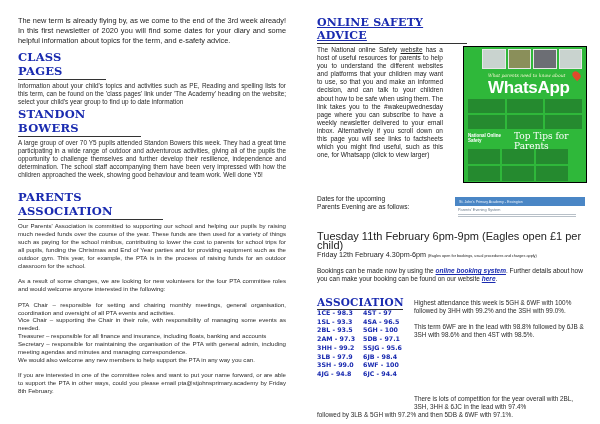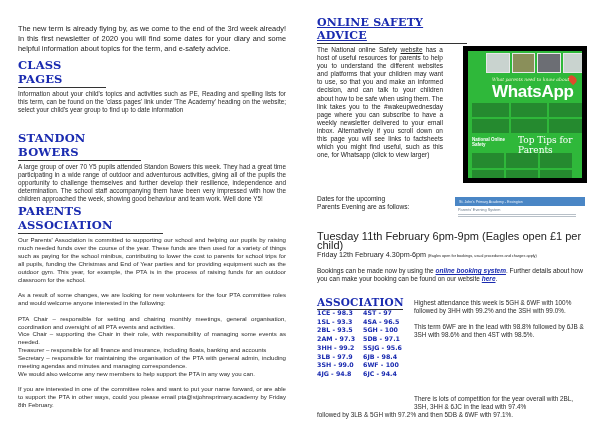--- a/index.html
+++ b/index.html
@@ -1,19 +1,19 @@
 <!DOCTYPE html>
 <html><head>
 <meta charset="utf-8">
 <style>
   * { box-sizing: border-box; margin: 0; padding: 0; }
   html, body { width: 600px; height: 424px; background: #ffffff; overflow: hidden; }
   body { position: relative; font-family: "Liberation Sans", sans-serif; color: #2a2a2a; }
 
-  .col-left { position: absolute; left: 18px; top: 24px; width: 268px; }
+  .col-left { position: absolute; left: 18px; top: 16px; width: 268px; }
   .col-right { position: absolute; left: 317px; top: 16px; width: 270px; }
 
   .intro { font-size: 7.4px; line-height: 10px; text-align: justify; margin-bottom: 4px; color: #222; }
 
   .heading {
     font-family: "DejaVu Serif", serif;
     font-weight: bold;
     color: #1a2bb0;
     letter-spacing: 0.2px;
     display: inline-block;
@@ -30,21 +30,21 @@
 
   .body-text { font-size: 6.4px; line-height: 7.8px; text-align: justify; color: #2a2a2a; }
   .pta-text { font-size: 6.1px; line-height: 7.9px; text-align: justify; color: #2a2a2a; }
   .gap { height: 7.5px; }
 
   .online-wrap { position: relative; height: 150px; }
   .online-text { position: absolute; left: 0; top: 0; width: 126px; font-size: 6.5px; line-height: 8.1px; text-align: justify; color: #222; }
   .online-text u { text-decoration: underline; }
   .whatsapp-img {
     position: absolute; left: 146px; top: 0; width: 124px; height: 137px;
-    background: #2fb83a; border: 5px solid #000000; overflow: hidden; padding-left: 40px;
+    background: #2fb83a; border: 1px solid #000000; overflow: hidden; padding-left: 40px;
   }
   .wa-photos { position: absolute; left: 18px; top: 2px; width: 100px; height: 20px; display: flex; gap: 2px; }
   .wa-photos span { flex: 1; background: #c9d3cf; border: 1px solid #e8e8e8; }
   .wa-photos span:nth-child(2) { background: #8a8f5a; }
   .wa-photos span:nth-child(3) { background: #6c6e74; }
   .wa-sub { position: absolute; left: 24px; top: 26px; font-family: "DejaVu Serif", serif; font-size: 4.5px; color: #f3f7d0; font-style: italic; }
   .wa-title { position: absolute; left: 24px; top: 31px; font-size: 17px; font-weight: bold; color: #ffffff; letter-spacing: -0.3px; }
   .wa-grid { position: absolute; left: 4px; top: 52px; width: 114px; height: 30px; display: grid; grid-template-columns: 1fr 1fr 1fr; gap: 2px; }
   .wa-grid span { background: #258a2f; }
   .wa-nos { position: absolute; left: 4px; top: 86px; font-size: 4.5px; line-height: 5px; color: #fff; font-weight: bold; }
@@ -82,24 +82,24 @@
 </style>
 </head>
 <body>
 
 <div class="col-left">
   <p class="intro">The new term is already flying by, as we come to the end of the 3rd week already! In this first newsletter of 2020 you will find some dates for your diary and some helpful information about topics for the term, and e-safety advice.</p>
 
   <div class="heading h-class">CLASS PAGES</div>
   <p class="body-text">Information about your child's topics and activities such as PE, Reading and spelling lists for this term, can be found on the 'class pages' link under 'The Academy' heading on the website; select your child's year group to find up to date information</p>
 
-  <div class="heading h-standon" style="margin-top:18px;">STANDON BOWERS</div>
+  <div class="heading h-standon" style="margin-top:2px;">STANDON BOWERS</div>
   <p class="body-text">A large group of over 70 Y5 pupils attended Standon Bowers this week. They had a great time participating in a wide range of outdoor and adventurous activities, giving all of the pupils the opportunity to challenge themselves and further develop their resilience, independence and determination. The school staff accompanying them have been very impressed with how the children approached the week, showing good behaviour and team work. Well done Y5!</p>
 
-  <div class="heading h-parents" style="margin-top:2px;">PARENTS ASSOCIATION</div>
+  <div class="heading h-parents" style="margin-top:12px;">PARENTS ASSOCIATION</div>
   <p class="pta-text">Our Parents' Association is committed to supporting our school and helping our pupils by raising much needed funds over the course of the year. These funds are then used for a variety of things such as paying for the school minibus, contributing to lower the cost to parents for school trips for all pupils, funding the Christmas and End of Year parties and for providing equipment such as the outdoor gym. This year, for example, the PTA is in the process of raising funds for an outdoor classroom for the school.</p>
   <div class="gap"></div>
   <p class="pta-text">As a result of some changes, we are looking for new volunteers for the four PTA committee roles and would welcome anyone interested in the following:</p>
   <div class="gap"></div>
   <p class="pta-text">PTA Chair – responsible for setting and chairing monthly meetings, general organisation, coordination and oversight of all PTA events and activities.</p>
   <p class="pta-text">Vice Chair – supporting the Chair in their role, with responsibility of managing some events as needed.</p>
   <p class="pta-text">Treasurer – responsible for all finance and insurance, including floats, banking and accounts</p>
   <p class="pta-text">Secretary – responsible for maintaining the organisation of the PTA with general admin, including meeting agendas and minutes and managing correspondence.</p>
   <p class="pta-text">We would also welcome any new members to help support the PTA in any way you can.</p>
   <div class="gap"></div>

